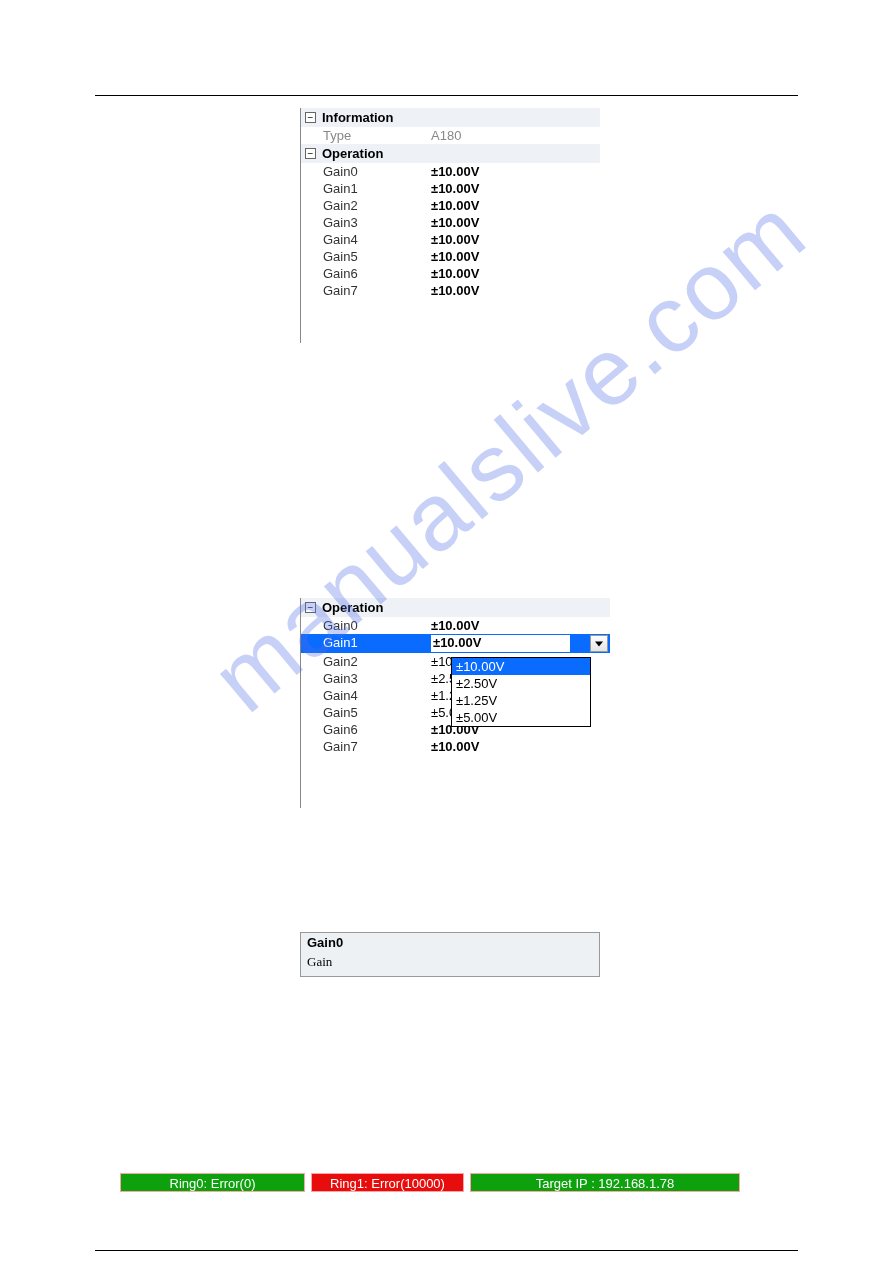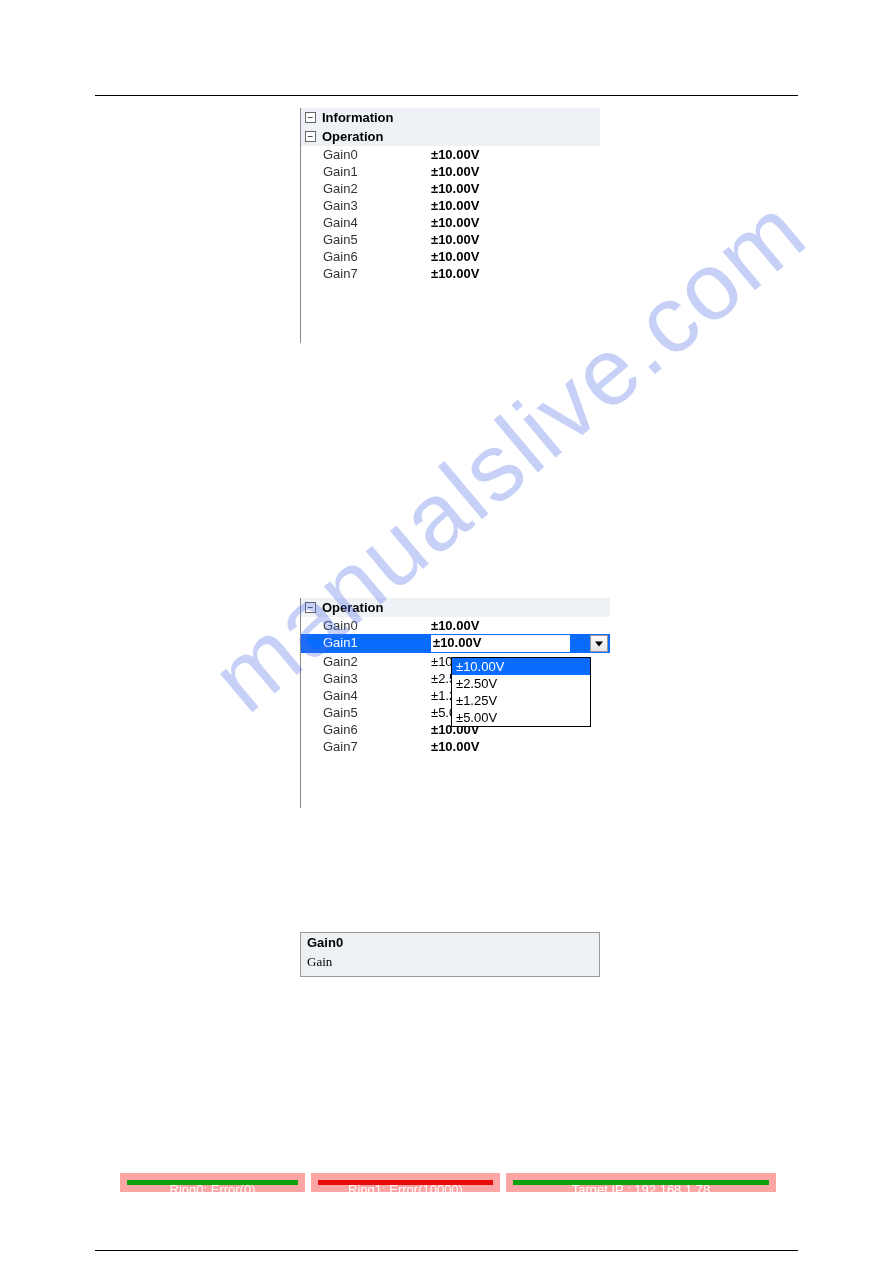--- a/index.html
+++ b/index.html
@@ -134,39 +134,43 @@
     left: 120px;
     display: flex;
     gap: 6px;
     font-size: 13px;
   }
   .status-cell {
     height: 19px;
     line-height: 19px;
     text-align: center;
     color: #fff;
-    border: 7px solid #fca5a5;
+    border: 1px solid #fca5a5;
   }
   .status-green { background: #0da10d; }
   .status-red { background: #e80d0d; }
   .sc1 { width: 185px; }
-  .sc2 { width: 189px; }
+  .sc2 { width: 153px; }
   .sc3 { width: 270px; text-align: center; }
 </style>
 </head>
 <body>
 
 <div class="page-border-top"></div>
 
 <div class="watermark">manualslive.com</div>
 
 <div class="panel panel1">
   <div class="section-header">
     <span class="toggle-box">−</span>
     <span>Information</span>
+  </div>
+  <div class="row">
+    <div class="label muted">Type</div>
+    <div class="value muted">A180</div>
   </div>
 
   <div class="section-header">
     <span class="toggle-box">−</span>
     <span>Operation</span>
   </div>
   <div class="row">
       <div class="label">Gain0</div>
       <div class="value bold">±10.00V</div>
     </div>

